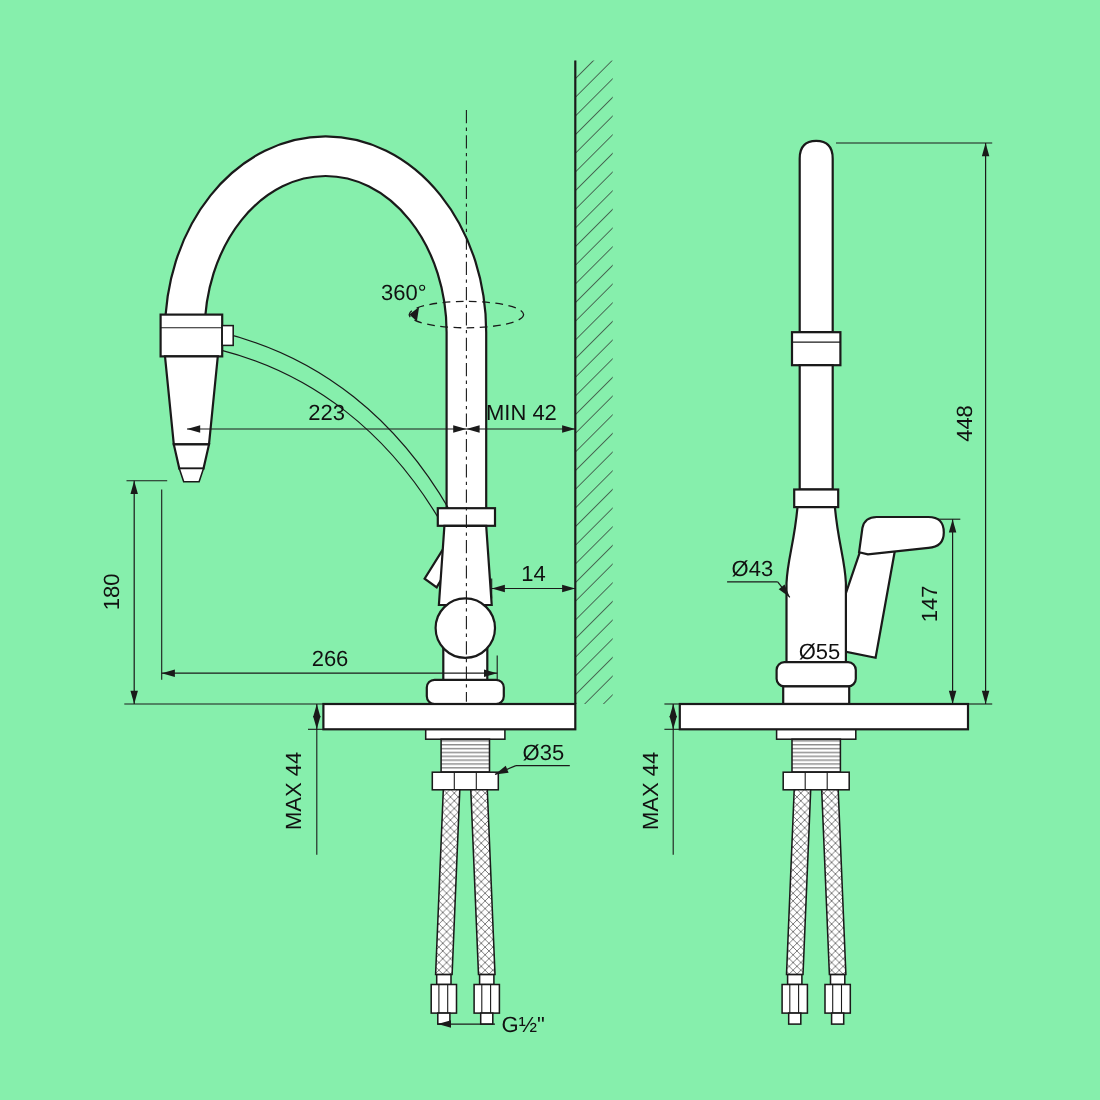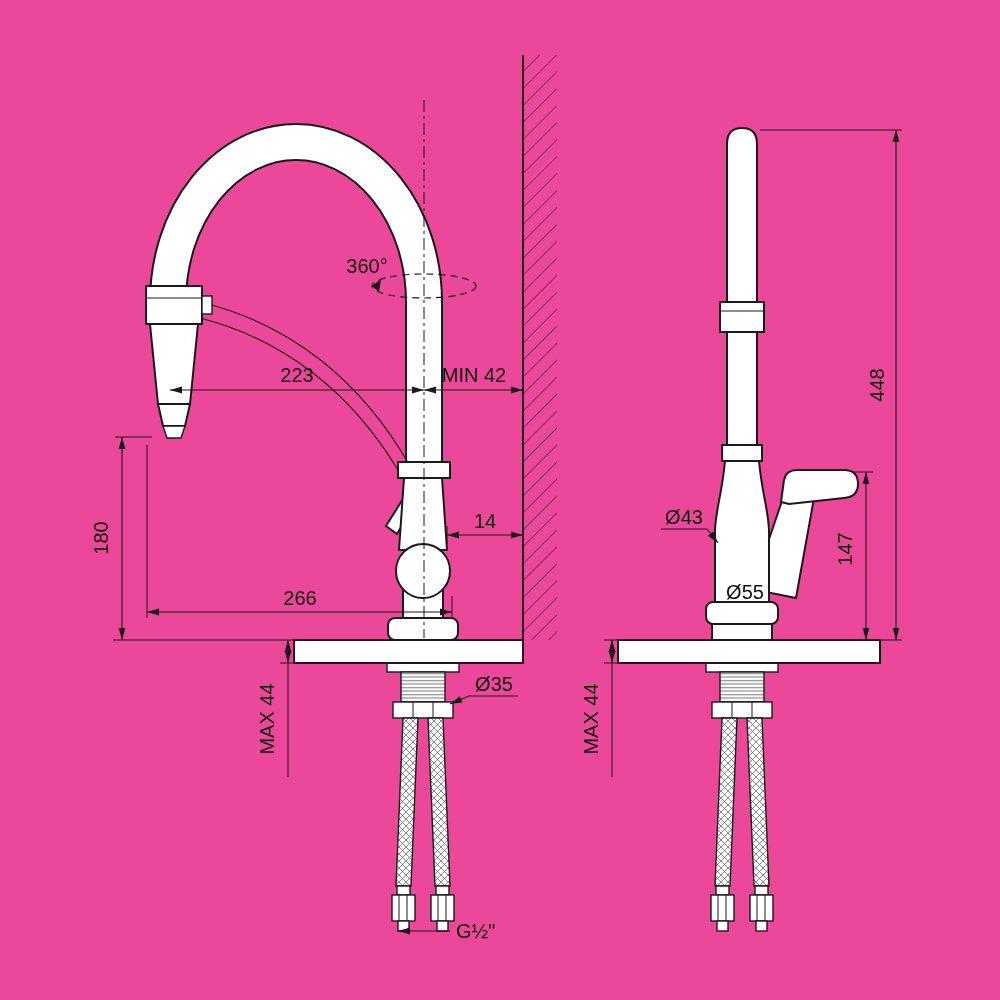--- a/index.html
+++ b/index.html
@@ -1,16 +1,16 @@
 <!DOCTYPE html>
 <html><head>
 <meta charset="utf-8">
 <style>
   html,body{margin:0;padding:0;background:#fff;}
-  .page{position:relative;width:1000px;height:1000px;background:#ec4899;overflow:hidden;}
+  .page{position:relative;width:1000px;height:1000px;background:#86efac;overflow:hidden;}
   svg{display:block;}
   .sh{fill:#fff;stroke:#1a1a1a;stroke-width:2;}
   .sh1{fill:#fff;stroke:#1a1a1a;stroke-width:1.4;}
   .t{stroke:#1a1a1a;stroke-width:1.1;fill:none;}
   .ext{stroke:#1a1a1a;stroke-width:1;fill:none;}
   .hose{fill:url(#braid);stroke:#1a1a1a;stroke-width:1.4;}
   .thr{fill:url(#thread);stroke:#1a1a1a;stroke-width:1.4;}
   .lab{font:20px "Liberation Sans", sans-serif;fill:#111;}
   .cl{stroke:#1a1a1a;stroke-width:1;stroke-dasharray:12 4 3 4;fill:none;}
   .dash{stroke:#1a1a1a;stroke-width:1.2;stroke-dasharray:7 5;fill:none;}

